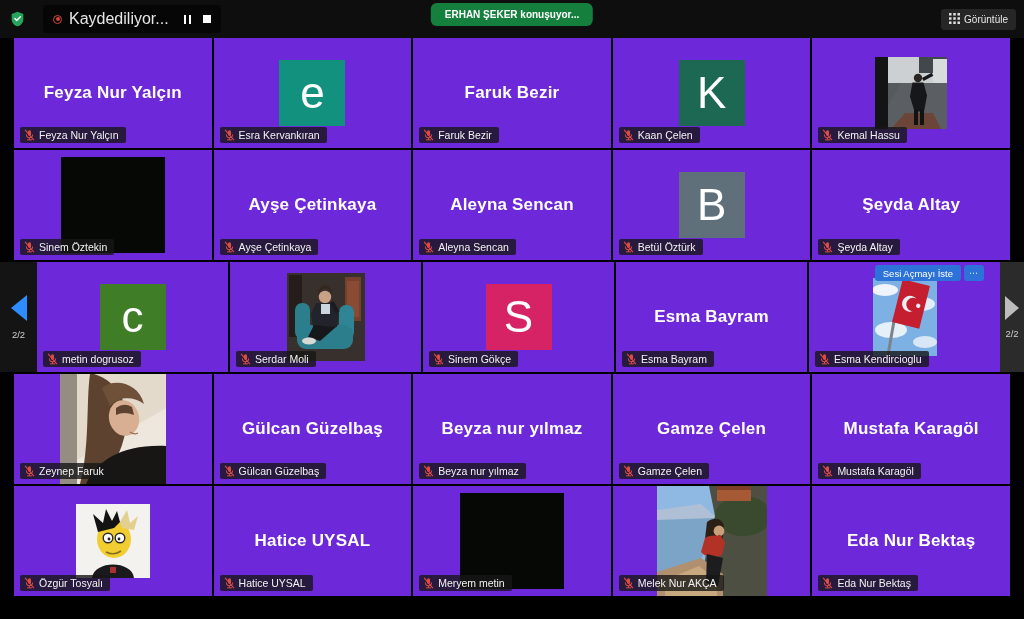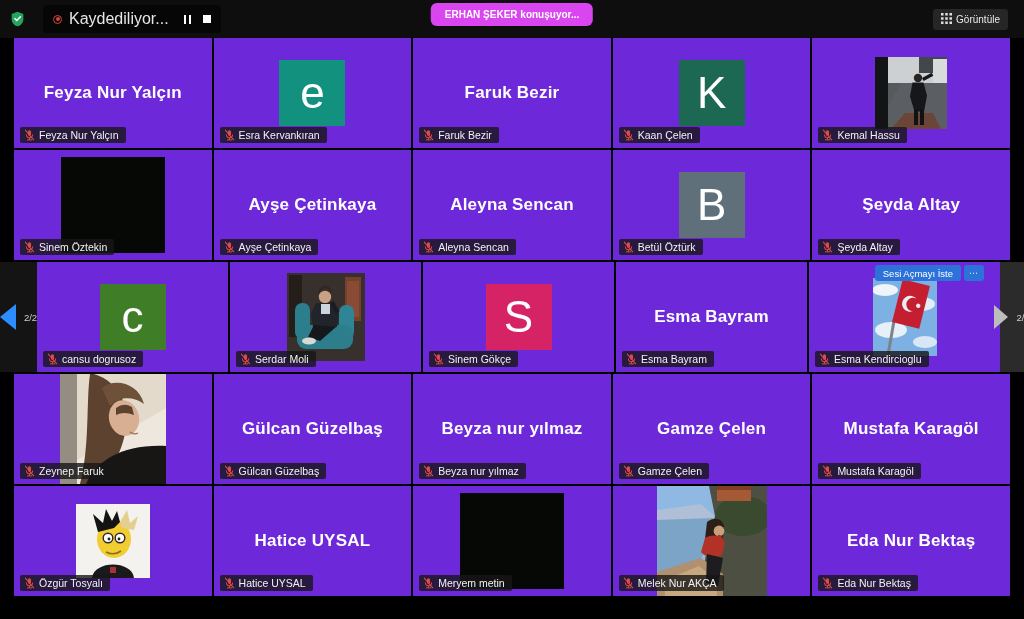--- a/index.html
+++ b/index.html
@@ -17,23 +17,23 @@
   .shield { margin-left:10px; display:flex; }
   .recording-pill { margin-left:18px; display:flex; align-items:center; gap:7px;
                     background:#060606; border-radius:4px; padding:5px 10px; }
   .rec-dot { width:9px; height:9px; border:1.5px solid var(--recording-red); border-radius:50%; position:relative; }
   .rec-dot::after { content:""; position:absolute; inset:1.5px; background:var(--recording-red); border-radius:50%; }
   .rec-label { font-size:16px; color:#e6e6e6; }
   .pause-btn { display:flex; gap:2.5px; background:none; border:none; margin-left:8px; cursor:pointer; }
   .pause-btn .bar { width:2.5px; height:9px; background:#fff; }
   .stop-btn { width:8px; height:8px; background:#fff; border:none; margin-left:5px; cursor:pointer; }
   .speaking-pill { position:absolute; left:50%; top:3px; transform:translateX(-50%);
-                   background:#d946ef; border-radius:6px; padding:6px 14px;
+                   background:#15803d; border-radius:6px; padding:6px 14px;
                    font-size:10px; font-weight:bold; color:#fff; white-space:nowrap; }
-  .view-btn { margin-left:auto; margin-right:16px; display:flex; align-items:center; gap:4px;
+  .view-btn { margin-left:auto; margin-right:8px; display:flex; align-items:center; gap:4px;
               background:#262626; border:none; border-radius:3px; padding:4px 8px;
               font-size:10px; color:#e8e8e8; font-family:inherit; cursor:pointer; }
 
   
   .stage { position:relative; }
   .grid-row { display:flex; gap:2px; margin-bottom:2px; padding:0 14px; height:110px; }
   .grid-row.paged { padding:0 24px 0 37px; }
   .tile { flex:1; position:relative; background:#6d28d9; display:flex;
           align-items:center; justify-content:center; overflow:hidden; }
   .display-name { font-size:17px; font-weight:bold; color:#fff; letter-spacing:.2px; }
@@ -47,21 +47,21 @@
   .mic { display:flex; }
 
   
   .tile-actions { position:absolute; top:3px; right:16px; display:flex; gap:3px; }
   .unmute-request-btn { background:var(--accent-blue); color:#fff; border:none; border-radius:3px;
                         font-size:9.5px; padding:2.5px 8px; font-family:inherit; cursor:pointer; white-space:nowrap; }
   .more-btn { background:var(--accent-blue); color:#fff; border:none; border-radius:3px;
               font-size:9px; padding:2.5px 5px; letter-spacing:1px; cursor:pointer; }
 
   
-  .pager { position:absolute; top:224px; height:110px; display:flex; 
+  .pager { position:absolute; top:224px; height:110px; display:flex; flex-direction:column;
            align-items:center; justify-content:center; gap:8px; cursor:pointer; }
   .pager-prev { left:0; width:37px; background:#141414; }
   .pager-next { right:0; width:24px; background:#2b2b2b; }
   .arrow-left { width:0; height:0; border-top:13px solid transparent;
                 border-bottom:13px solid transparent; border-right:16px solid var(--pager-blue); }
   .arrow-right { width:0; height:0; border-top:12px solid transparent;
                  border-bottom:12px solid transparent; border-left:14px solid #bdbdbd; }
   .page-num { font-size:9.5px; color:#cfcfcf; }
 </style>
 </head>
@@ -293,21 +293,21 @@
             <div class="name-label">
               <span class="mic">
                 <svg width="11" height="12" viewBox="0 0 12 13">
                   <rect x="4.3" y="1.2" width="3.4" height="6.2" rx="1.7" fill="#dd4b44"></rect>
                   <path d="M2.6 6 a3.4 3.4 0 0 0 6.8 0" stroke="#dd4b44" stroke-width="1.1" fill="none"></path>
                   <line x1="6" y1="9.4" x2="6" y2="11.6" stroke="#dd4b44" stroke-width="1.1"></line>
                   <line x1="3.2" y1="11.8" x2="8.8" y2="11.8" stroke="#dd4b44" stroke-width="1.1"></line>
                   <line x1="1.2" y1="0.8" x2="10.8" y2="12" stroke="#dd4b44" stroke-width="1.2"></line>
                 </svg>
               </span>
-              <span>cansu dogrusoz</span>
+              <span>metin dogrusoz</span>
             </div>
           </div>
           <div class="tile">
             <div class="photo">
               <svg width="78" height="88" viewBox="0 0 78 88">
                 <rect width="78" height="88" fill="#38302c"></rect>
                 <rect x="2" y="2" width="13" height="62" fill="#241d19"></rect>
                 <rect x="58" y="4" width="16" height="44" fill="#74412f"></rect>
                 <rect x="60" y="8" width="12" height="36" fill="#8a4b35"></rect>
                 <rect x="8" y="30" width="15" height="36" rx="7" fill="#2d7e8d"></rect>

